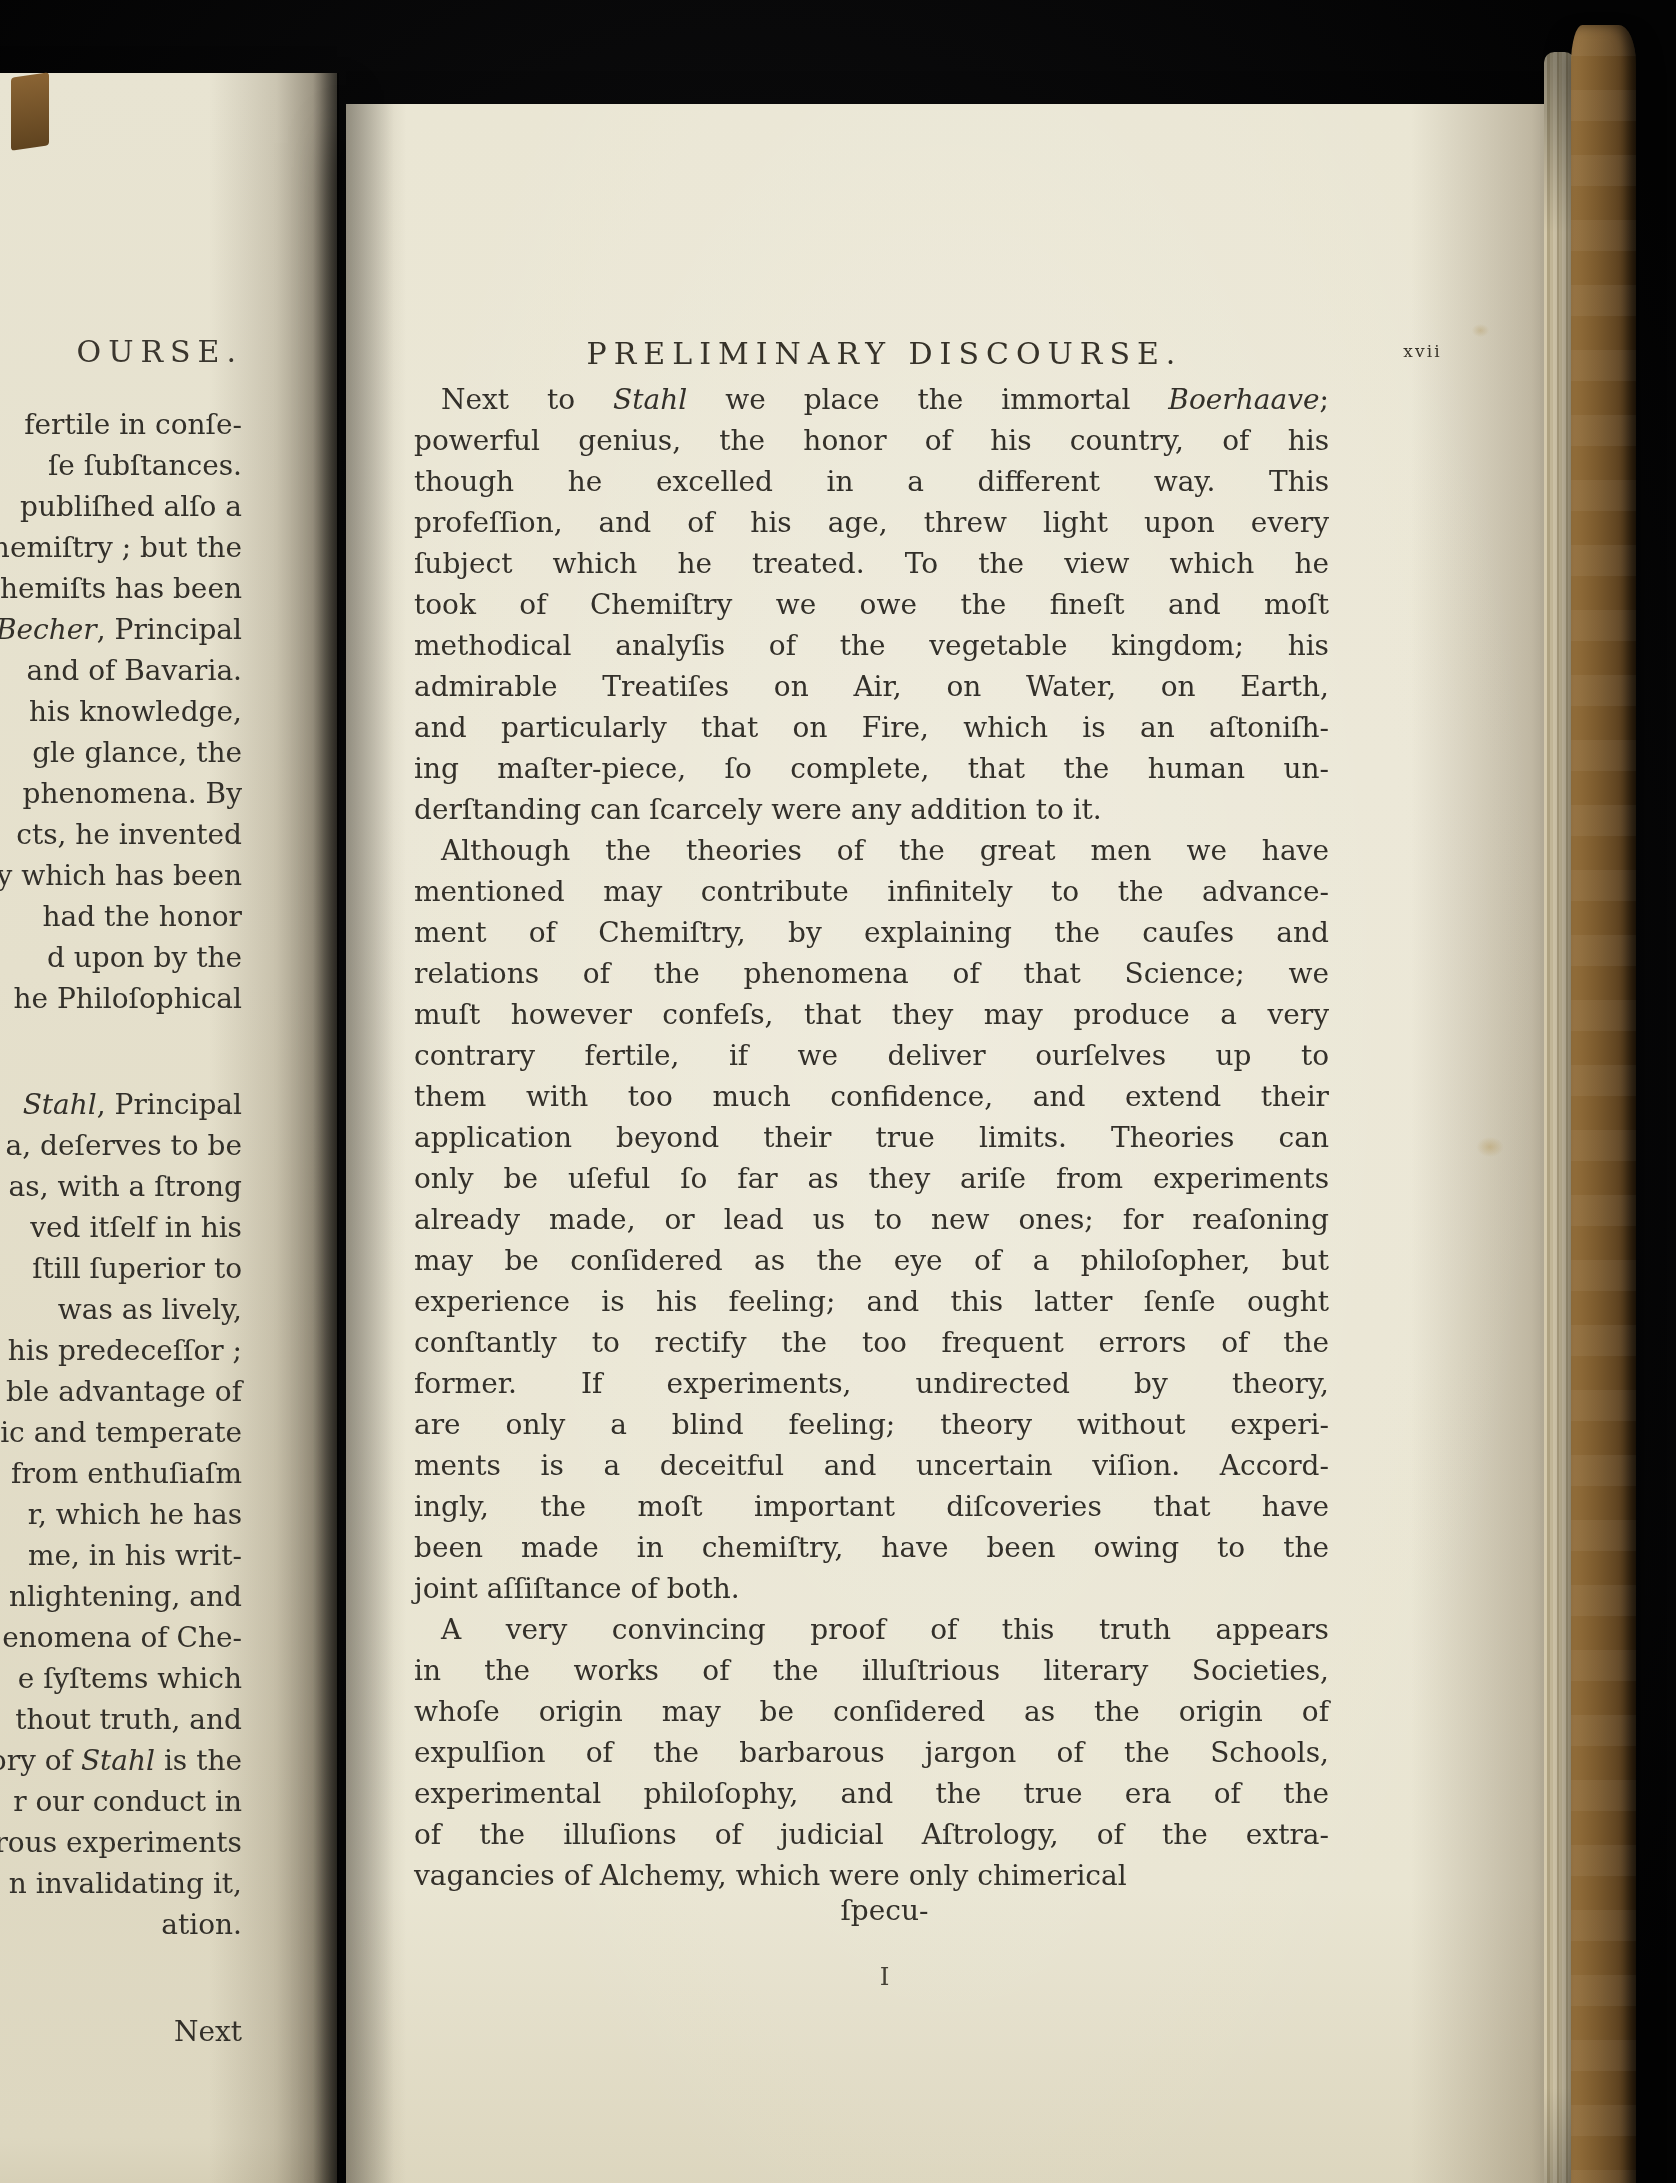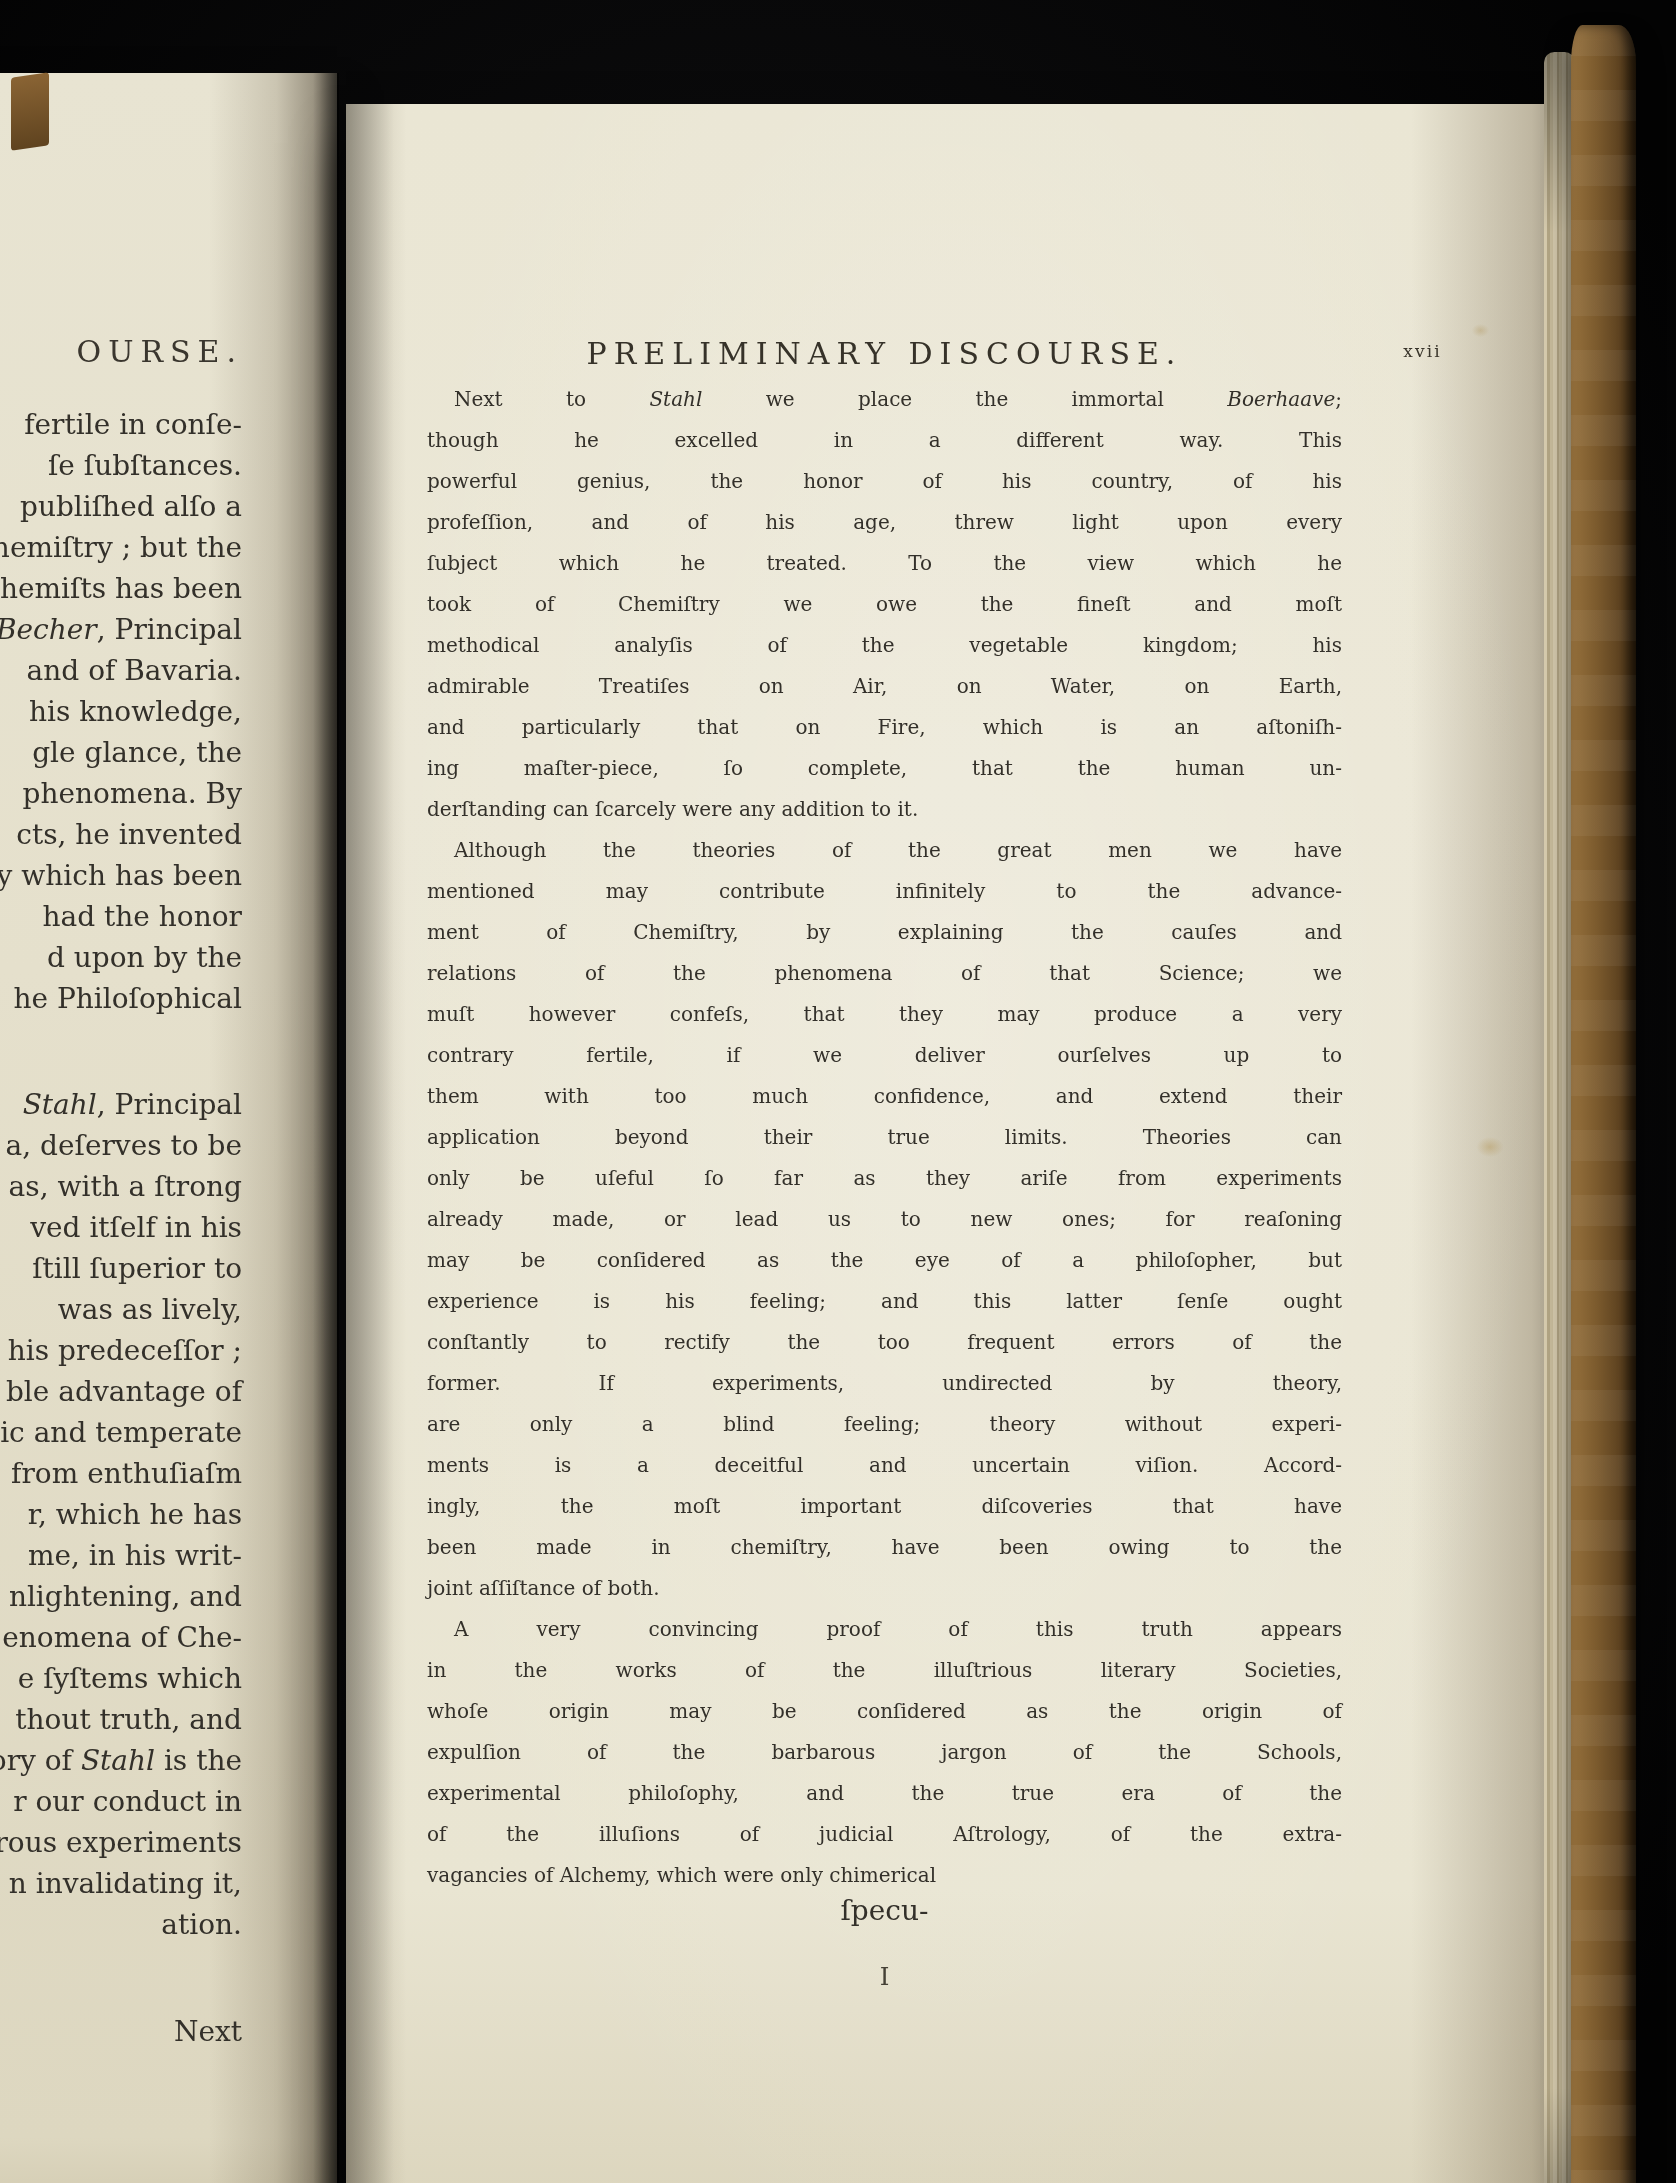--- a/index.html
+++ b/index.html
@@ -76,22 +76,22 @@
     text-align:center;
   }
   .running-title{
     font-size:30px;letter-spacing:7px;white-space:nowrap;color:#363229;
   }
   .page-number{
     position:absolute;right:-100px;top:5.2px;
     font-size:17px;letter-spacing:2.2px;color:#3a362c;
   }
   .body{
-    position:absolute;top:275px;left:81px;width:915px;
-    font-size:20px;line-height:41px;
+    position:absolute;top:275px;left:68px;width:915px;
+    font-size:28px;line-height:41px;
   }
   .paragraph{margin:0;}
   .paragraph .line{text-align:justify;text-align-last:justify;}
   .paragraph .line:first-child{text-indent:27px;}
   .paragraph .line.last{text-align-last:left;}
   .catchword{
     position:absolute;top:1790px;left:81px;width:915px;
     font-size:28px;text-align:center;
   }
   .signature{
@@ -177,22 +177,22 @@
   </div>
 
   <div class="right-page">
     <div class="header">
       <span class="running-title">PRELIMINARY DISCOURSE.</span>
       <span class="page-number">xvii</span>
     </div>
     <div class="body">
         <div class="paragraph">
           <div class="line">Next to <i>Stahl</i> we place the immortal <i>Boerhaave</i>;</div>
+          <div class="line">powerful genius, the honor of his country, of his</div>
           <div class="line">though he excelled in a different way. This</div>
-          <div class="line">powerful genius, the honor of his country, of his</div>
           <div class="line">profeſſion, and of his age, threw light upon every</div>
           <div class="line">ſubject which he treated. To the view which he</div>
           <div class="line">took of Chemiſtry we owe the fineſt and moſt</div>
           <div class="line">methodical analyſis of the vegetable kingdom; his</div>
           <div class="line">admirable Treatiſes on Air, on Water, on Earth,</div>
           <div class="line">and particularly that on Fire, which is an aſtoniſh-</div>
           <div class="line">ing maſter-piece, ſo complete, that the human un-</div>
           <div class="line last">derſtanding can ſcarcely were any addition to it.</div>
         </div>
         <div class="paragraph">

